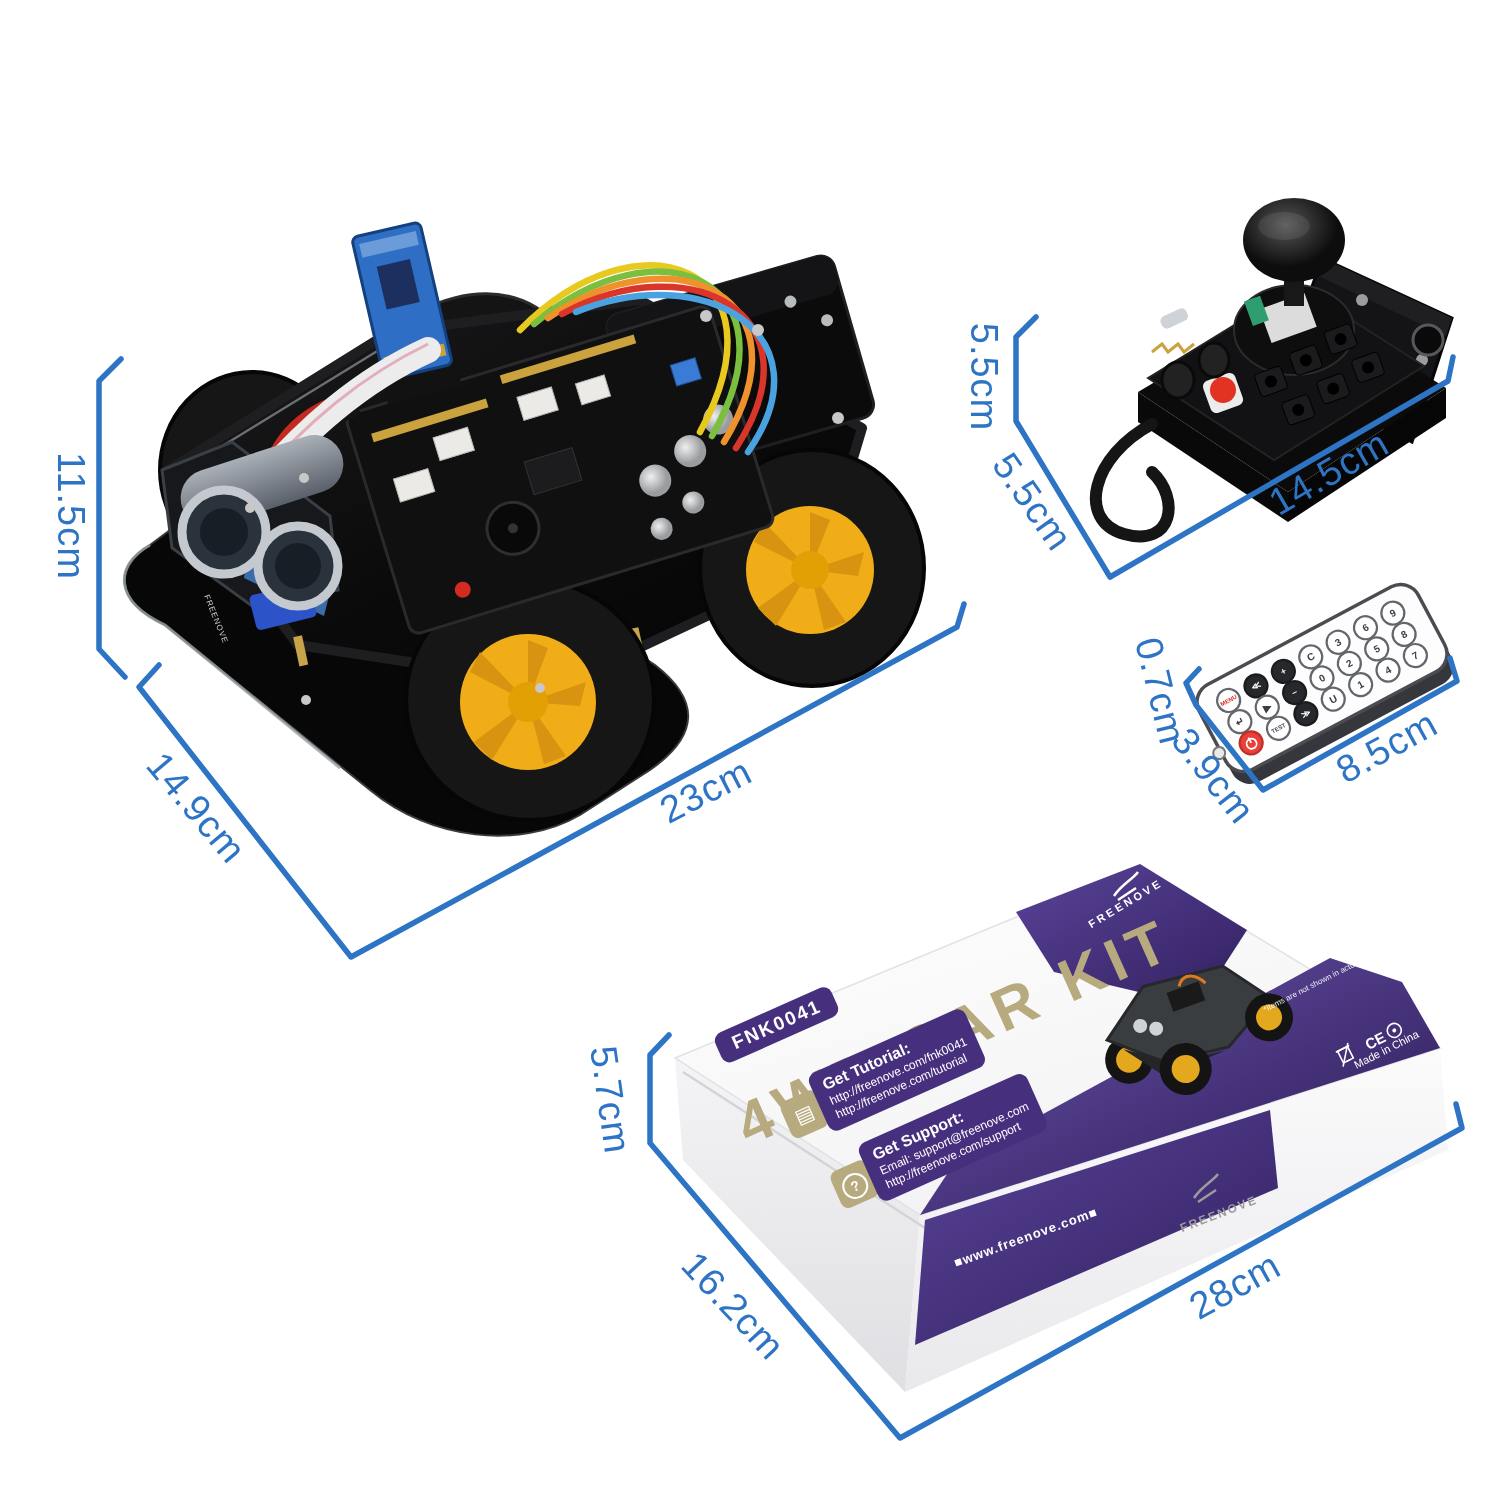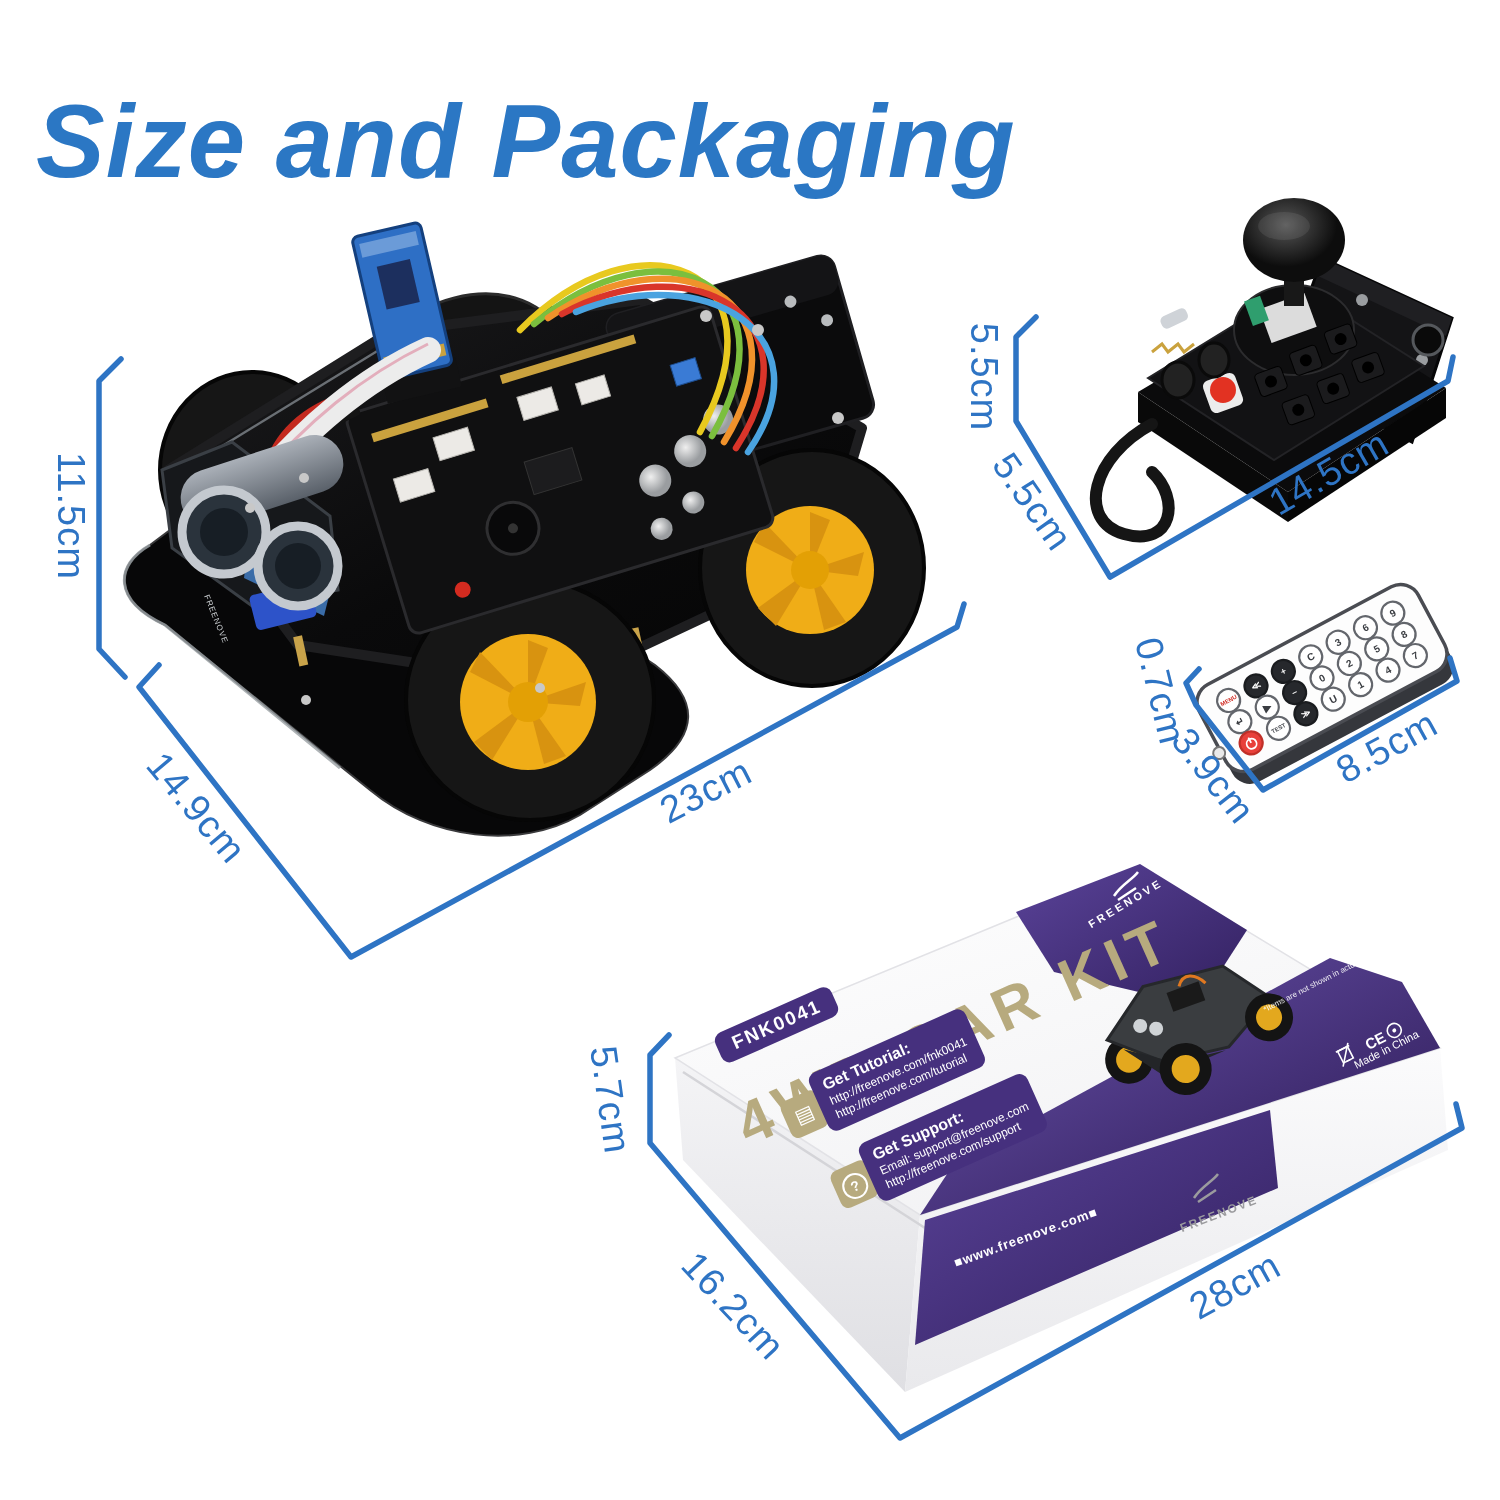--- a/index.html
+++ b/index.html
@@ -353,21 +353,20 @@
 
   <g fill="none" stroke="#2e74c4" stroke-width="5.5" stroke-linecap="round" stroke-linejoin="round">
     <path d="M121,359 L99,381 L99,649 L125,677"></path>
     <path d="M159,665 L139,687 L351,957 L957,627 L964,604"></path>
     <path d="M1036,317 L1016,337 L1016,421 L1110,577 L1448,381 L1453,357"></path>
     <path d="M1199,669 L1186,683 L1196,705 L1263,790 L1457,681 L1450,658"></path>
     <path d="M669,1035 L650,1055 L650,1143 L900,1438 L1462,1128 L1456,1104"></path>
   </g>
 </svg>
 
-<h1 id="title" class="txt">Size and Packaging</h1>
 
 <div class="txt dim" style="left:70px;top:516px;transform:translate(-50%,-50%) rotate(90deg);">11.5cm</div>
 <div class="txt dim" style="left:196px;top:808px;transform:translate(-50%,-50%) rotate(50deg);">14.9cm</div>
 <div class="txt dim" style="left:706px;top:791px;transform:translate(-50%,-50%) rotate(-27deg);">23cm</div>
 
 <div class="txt dim" style="left:983px;top:377px;transform:translate(-50%,-50%) rotate(90deg);">5.5cm</div>
 <div class="txt dim" style="left:1032px;top:502px;transform:translate(-50%,-50%) rotate(55deg);">5.5cm</div>
 <div class="txt dim" style="left:1329px;top:473px;transform:translate(-50%,-50%) rotate(-30deg);">14.5cm</div>
 
 <div class="txt dim" style="left:1160px;top:691px;transform:translate(-50%,-50%) rotate(76deg);">0.7cm</div>

